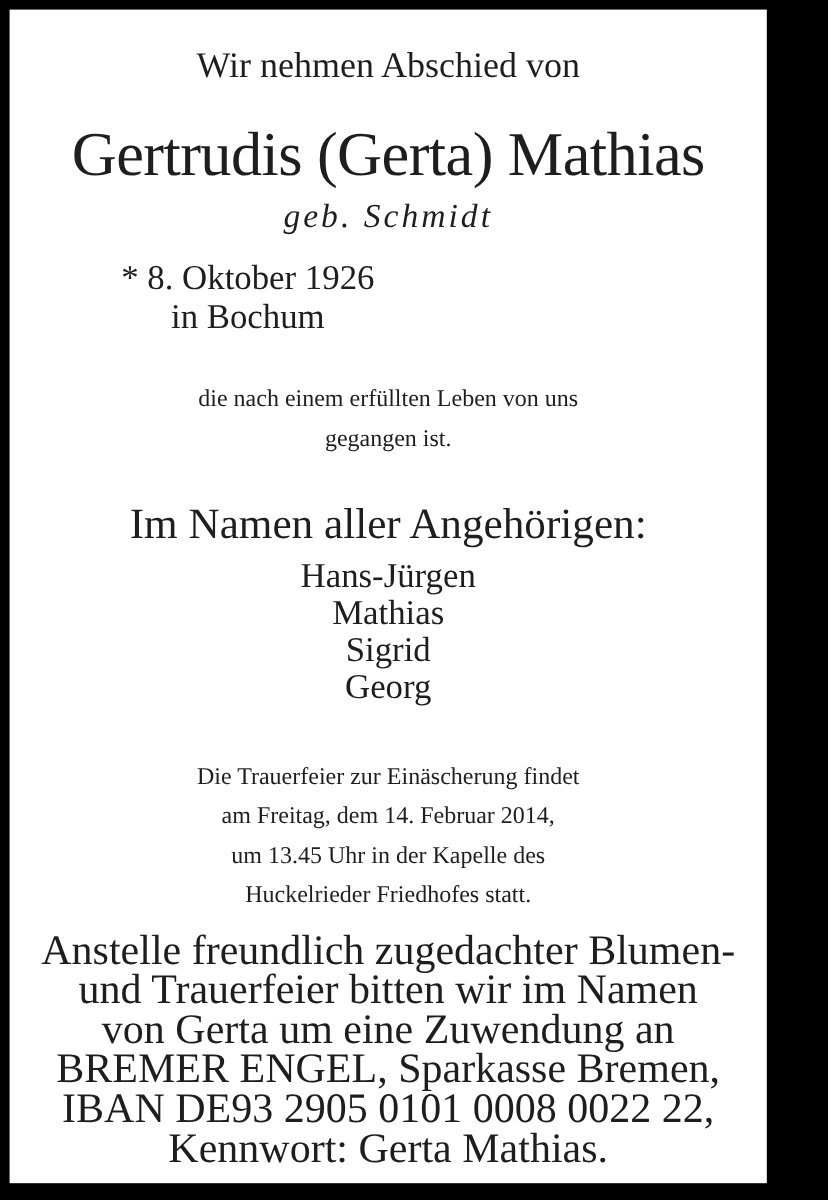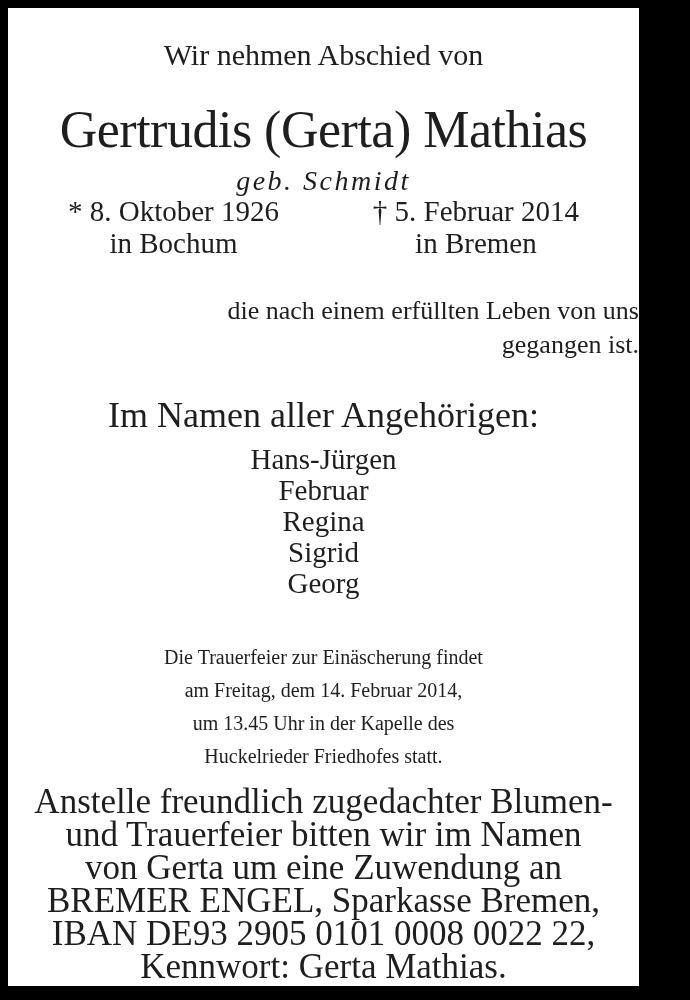--- a/index.html
+++ b/index.html
@@ -39,37 +39,36 @@
     white-space: nowrap;
   }
   .maiden {
     margin-top: 8px;
     font-size: 28px;
     line-height: 30px;
     letter-spacing: 2.5px;
     font-style: italic;
   }
   .dates-row {
-    margin-top: 0;
+    margin-top: 21px;
     display: flex;
     justify-content: space-between;
-    padding: 0 60px;
+    padding: 0 93px;
   }
   .date-col {
     text-align: center;
     font-size: 29px;
     line-height: 30px;
   }
   .date-line { white-space: nowrap; }
   .place-line { margin-top: 2px; }
   .farewell {
     margin-top: 36px;
-    font-size: 26px;
+    font-size: 20px;
     line-height: 34px;
-    text-align: right;
   }
   .family-intro {
     margin-top: 36px;
     font-size: 36px;
     line-height: 34px;
   }
   .family-names {
     margin-top: 12px;
     font-size: 29px;
     line-height: 31px;
@@ -96,37 +95,32 @@
 
     <div class="deceased-name">Gertrudis (Gerta) Mathias</div>
 
     <div class="maiden">geb. Schmidt</div>
 
     <div class="dates-row">
       <div class="date-col">
         <div class="date-line"><span>*</span> <span>8. Oktober 1926</span></div>
         <div class="place-line">in Bochum</div>
       </div>
-      <div class="date-col">
-        <div class="date-line"><span>†</span> <span>5. Februar 2014</span></div>
-        <div class="place-line">in Bremen</div>
-      </div>
     </div>
 
     <div class="farewell">
       <span class="line">die nach einem erfüllten Leben von uns</span>
       <span class="line">gegangen ist.</span>
     </div>
 
     <div class="family-intro">Im Namen aller Angehörigen:</div>
 
     <div class="family-names">
       <span class="line">Hans-Jürgen</span>
-      <span class="line">Februar</span>
-      <span class="line">Regina</span>
+      <span class="line">Mathias</span>
       <span class="line">Sigrid</span>
       <span class="line">Georg</span>
     </div>
 
     <div class="ceremony">
       <span class="line">Die Trauerfeier zur Einäscherung findet</span>
       <span class="line">am Freitag, dem 14. Februar 2014,</span>
       <span class="line">um 13.45 Uhr in der Kapelle des</span>
       <span class="line">Huckelrieder Friedhofes statt.</span>
     </div>

